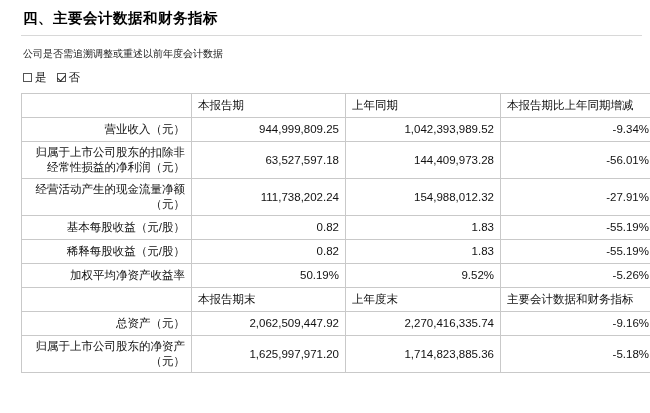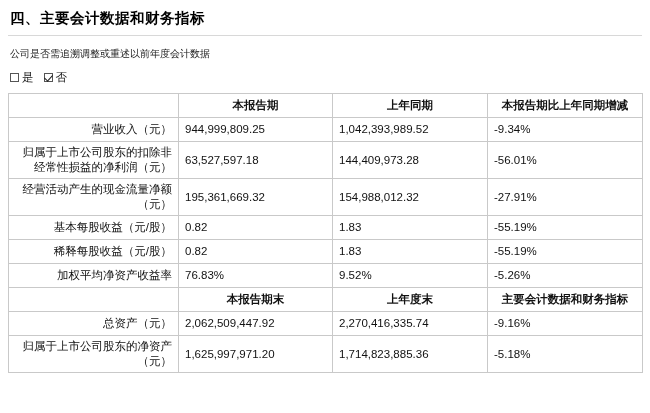--- a/index.html
+++ b/index.html
@@ -12,21 +12,21 @@
     background: #ffffff;
     font-family: "Liberation Sans", sans-serif;
     color: #1a1a1a;
     overflow: hidden;
   }
   .page {
     width: 650px;
     height: 413px;
     position: relative;
     box-sizing: border-box;
-    padding: 6px 8px 0 8px;
+    padding: 6px 8px 0 21px;
   }
   .section-title {
     font-size: 14.5px;
     font-weight: bold;
     color: #000;
     letter-spacing: 0.5px;
     margin: 2px 0 0 2px;
     line-height: 20px;
   }
   .divider {
@@ -87,30 +87,30 @@
     padding: 3px 6px;
     vertical-align: middle;
     line-height: 15px;
     height: 17px;
   }
   .col-label { width: 170px; }
   .col-a { width: 154px; }
   .col-b { width: 155px; }
   .col-c { width: 155px; }
   .hdr {
-    text-align: center;
-    font-weight: bold;
+    text-align: left;
+    font-weight: normal;
     color: #111;
   }
   .lbl {
     text-align: right;
     color: #111;
   }
   .num {
-    text-align: left;
+    text-align: right;
     color: #111;
     font-variant-numeric: tabular-nums;
   }
 </style>
 </head>
 <body>
 
 <div class="page">
 
   <div class="section-title">四、主要会计数据和财务指标</div>
@@ -151,39 +151,39 @@
         <td class="num">-9.34%</td>
       </tr>
       <tr>
         <td class="lbl">归属于上市公司股东的扣除非经常性损益的净利润（元）</td>
         <td class="num">63,527,597.18</td>
         <td class="num">144,409,973.28</td>
         <td class="num">-56.01%</td>
       </tr>
       <tr>
         <td class="lbl">经营活动产生的现金流量净额（元）</td>
-        <td class="num">195,361,669.32</td>
+        <td class="num">111,738,202.24</td>
         <td class="num">154,988,012.32</td>
         <td class="num">-27.91%</td>
       </tr>
       <tr>
         <td class="lbl">基本每股收益（元/股）</td>
         <td class="num">0.82</td>
         <td class="num">1.83</td>
         <td class="num">-55.19%</td>
       </tr>
       <tr>
         <td class="lbl">稀释每股收益（元/股）</td>
         <td class="num">0.82</td>
         <td class="num">1.83</td>
         <td class="num">-55.19%</td>
       </tr>
       <tr>
         <td class="lbl">加权平均净资产收益率</td>
-        <td class="num">76.83%</td>
+        <td class="num">50.19%</td>
         <td class="num">9.52%</td>
         <td class="num">-5.26%</td>
       </tr>
 
       <tr>
         <td class="hdr"></td>
         <td class="hdr">本报告期末</td>
         <td class="hdr">上年度末</td>
         <td class="hdr">主要会计数据和财务指标</td>
       </tr>

